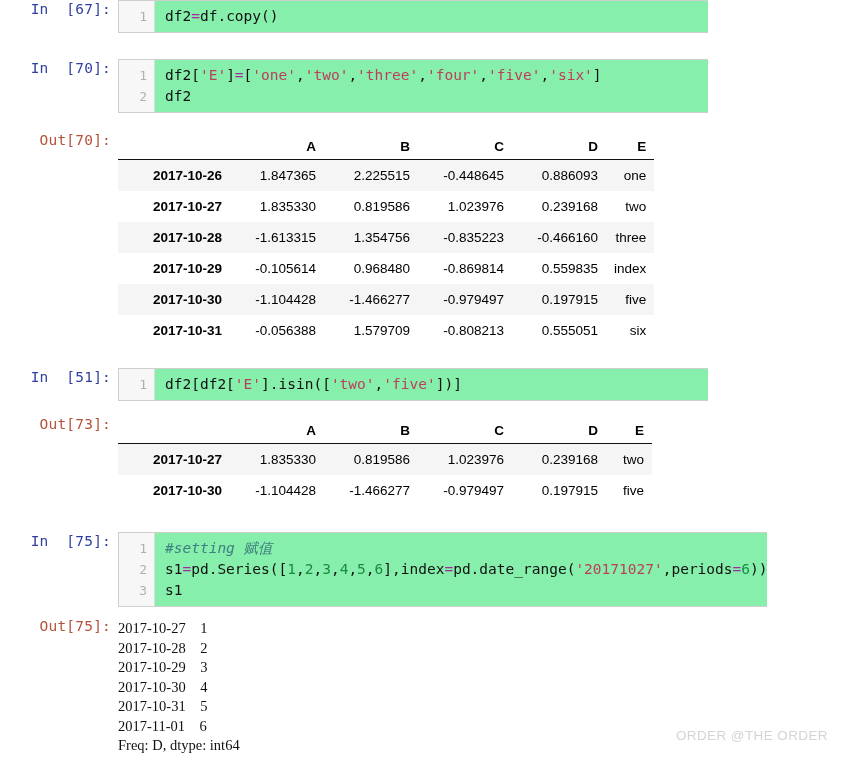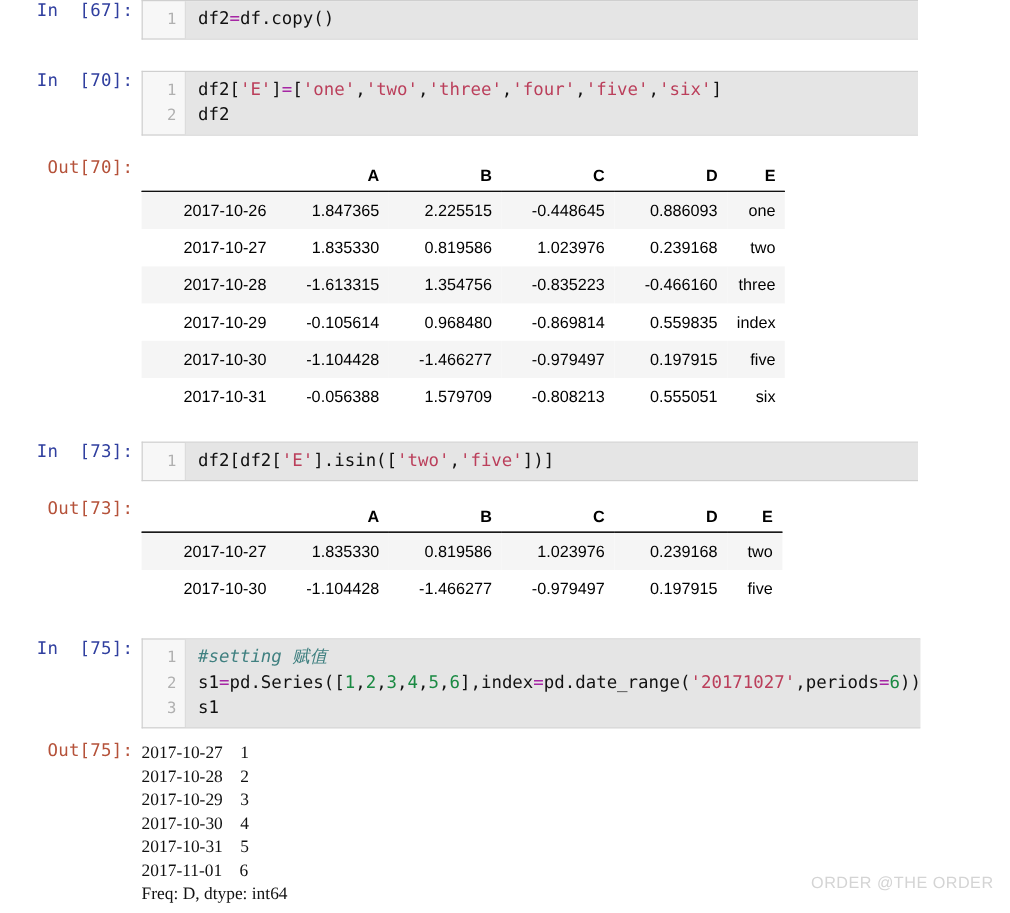--- a/index.html
+++ b/index.html
@@ -13,21 +13,21 @@
     position: relative;
     overflow: hidden;
     font-family: "DejaVu Serif", "Liberation Serif", serif;
     color: #000000;
   }
 
   
   .nb-row {
     display: flex;
     align-items: flex-start;
-    width: 765px;
+    width: 708px;
   }
   .prompt {
     width: 118px;
     min-width: 118px;
     text-align: right;
     padding-right: 7px;
     box-sizing: border-box;
     font-family: "DejaVu Sans Mono", "Liberation Mono", monospace;
     font-size: 14.5px;
     line-height: 19px;
@@ -56,21 +56,21 @@
     padding: 5px 7px 5px 0;
     color: #b0b0b0;
     font-family: "DejaVu Sans Mono", "Liberation Mono", monospace;
     font-size: 13px;
     line-height: 21px;
     border-right: 1px solid #dcdcdc;
     user-select: none;
   }
   .code {
     flex: 1;
-    background: #e5e5e5;
+    background: #86efac;
     padding: 5px 0 5px 10px;
     font-family: "DejaVu Sans Mono", "Liberation Mono", monospace;
     font-size: 14.5px;
     line-height: 21px;
     white-space: pre;
     overflow: hidden;
   }
   .tok-str  { color: #bb3f5b; }
   .tok-op   { color: #a626a4; }
   .tok-num  { color: #1a8a43; }
@@ -97,21 +97,21 @@
     white-space: nowrap;
     border: none;
   }
   table.df thead th {
     font-weight: bold;
     border-bottom: 1.4px solid #111111;
     vertical-align: bottom;
     padding-bottom: 5px;
   }
   table.df tbody th {
-    font-weight: normal;
+    font-weight: bold;
     text-align: right;
   }
   table.df tbody tr.odd { background: #f5f5f5; }
   table.df tbody tr.even { background: #ffffff; }
   table.df tbody td, table.df tbody th { padding-top: 8px; padding-bottom: 8px; }
   .col-idx { min-width: 96px; }
   .col-num { min-width: 78px; }
   .col-e   { min-width: 30px; }
 
   
@@ -230,21 +230,21 @@
           <td>six</td>
         </tr>
       </tbody>
     </table>
   </div>
 </div>
 
 <div class="sp-22"></div>
 
 <div class="nb-row">
-  <div class="prompt in">In  [73]:</div>
+  <div class="prompt in">In  [51]:</div>
   <div class="input-cell">
     <div class="gutter"><span>1</span></div>
     <div class="code"><span class="tok-pl">df2[df2[</span><span class="tok-str">'E'</span><span class="tok-pl">].isin([</span><span class="tok-str">'two'</span><span class="tok-pl">,</span><span class="tok-str">'five'</span><span class="tok-pl">])]</span></div>
   </div>
 </div>
 
 <div class="sp-14"></div>
 
 <div class="nb-row">
   <div class="prompt out">Out[73]:</div>

